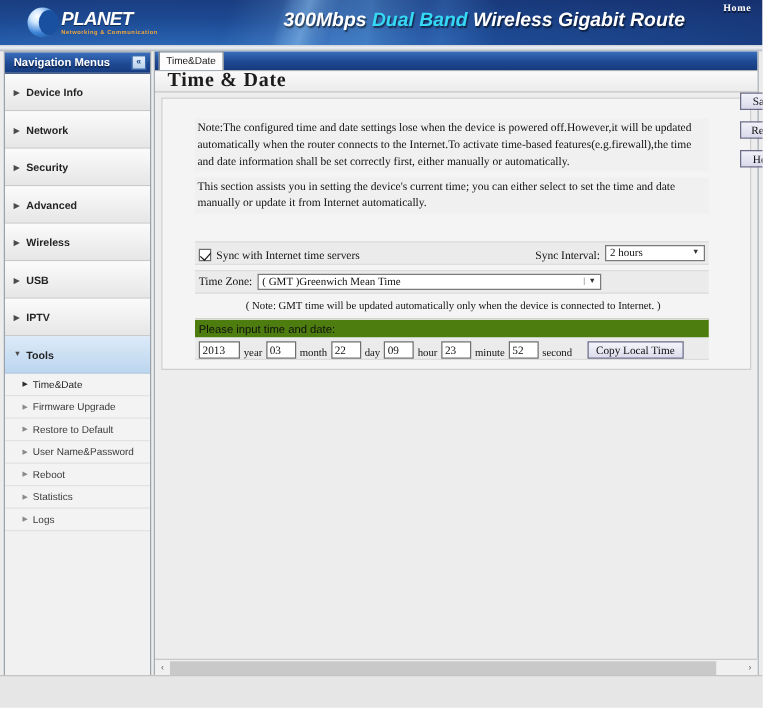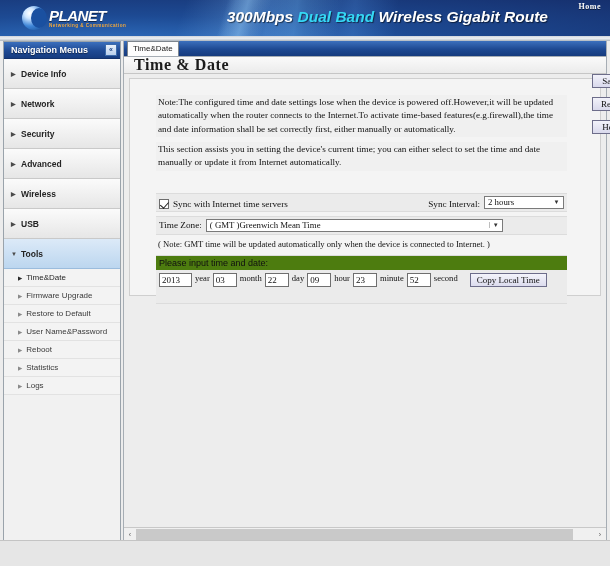--- a/index.html
+++ b/index.html
@@ -315,49 +315,50 @@
     position: relative;
   }
   .sel .arrow {
     width: 13px;
     text-align: center;
     font-size: 6px;
     color: #333;
     margin-left: auto;
   }
   .sel-interval { width: 80px; margin-left: 4px; }
-  .sel-tz { width: 297px; margin-left: 4px; }
+  .sel-tz { width: 275px; margin-left: 4px; }
   .sel-tz .arrow { border-left: 1px solid #bdbdbd; }
 
   .row-tz { margin-top: 4px; }
 
   .note-line {
     margin-top: 4px;
     font-family: "Liberation Serif", serif;
     font-size: 8.6px;
     color: #111;
     padding-left: 2px;
+    text-align: center;
   }
 
   .row-please {
     margin-top: 6px;
     background: #4d7c0f;
     border-top: 1px solid #dcdcdc;
     padding: 2px 3px;
     font-family: Liberation Sans, sans-serif;
     font-size: 9px;
     color: #101010;
   }
 
   .row-inputs {
     background: #ebebeb;
     border-bottom: 1px solid #dcdcdc;
-    padding: 3px 3px 16px 3px;
-    display: flex;
-    align-items: flex-start;
+    padding: 3px 3px 0 3px;
+    display: flex;
+    align-items: flex-end;
   }
   .tin {
     height: 14px;
     background: #ffffff;
     border: 1px solid #6f6f6f;
     font-family: "Liberation Serif", serif;
     font-size: 9px;
     color: #111;
     padding: 0 2px;
     line-height: 12px;
@@ -489,20 +490,24 @@
         <span class="nav-arrow">▶</span>
         <span>Advanced</span>
       </li>
       <li class="nav-item">
         <span class="nav-arrow">▶</span>
         <span>Wireless</span>
       </li>
       <li class="nav-item">
         <span class="nav-arrow">▶</span>
         <span>USB</span>
+      </li>
+      <li class="nav-item">
+        <span class="nav-arrow">▶</span>
+        <span>IPTV</span>
       </li>
       <li class="nav-item active">
         <span class="nav-arrow">▼</span>
         <span>Tools</span>
       </li>
     </ul>
     <ul class="subnav">
       <li class="sub-item current">
         <span class="sub-arrow">▶</span>
         <span>Time&amp;Date</span>

